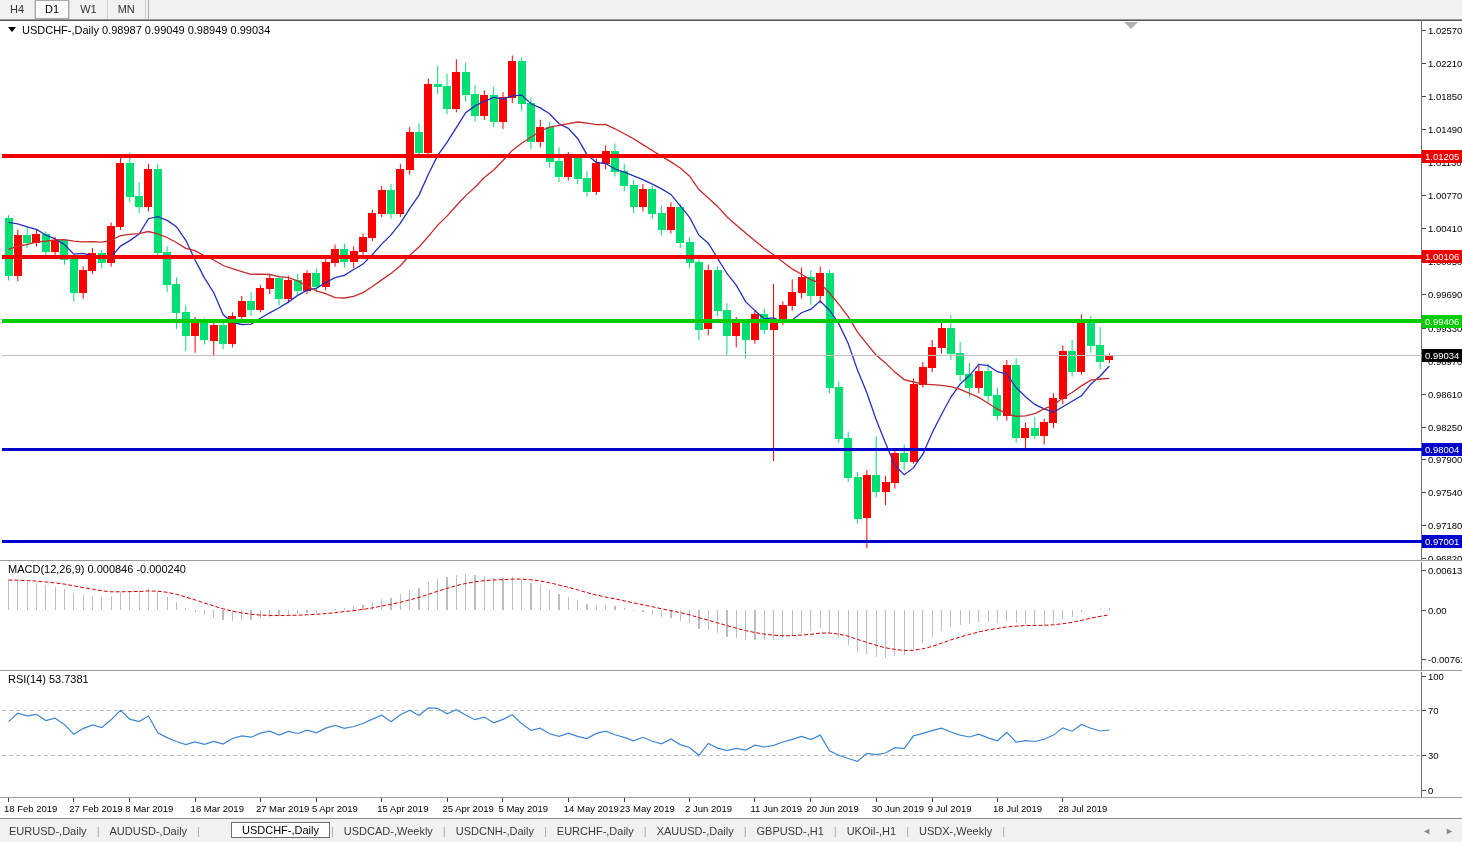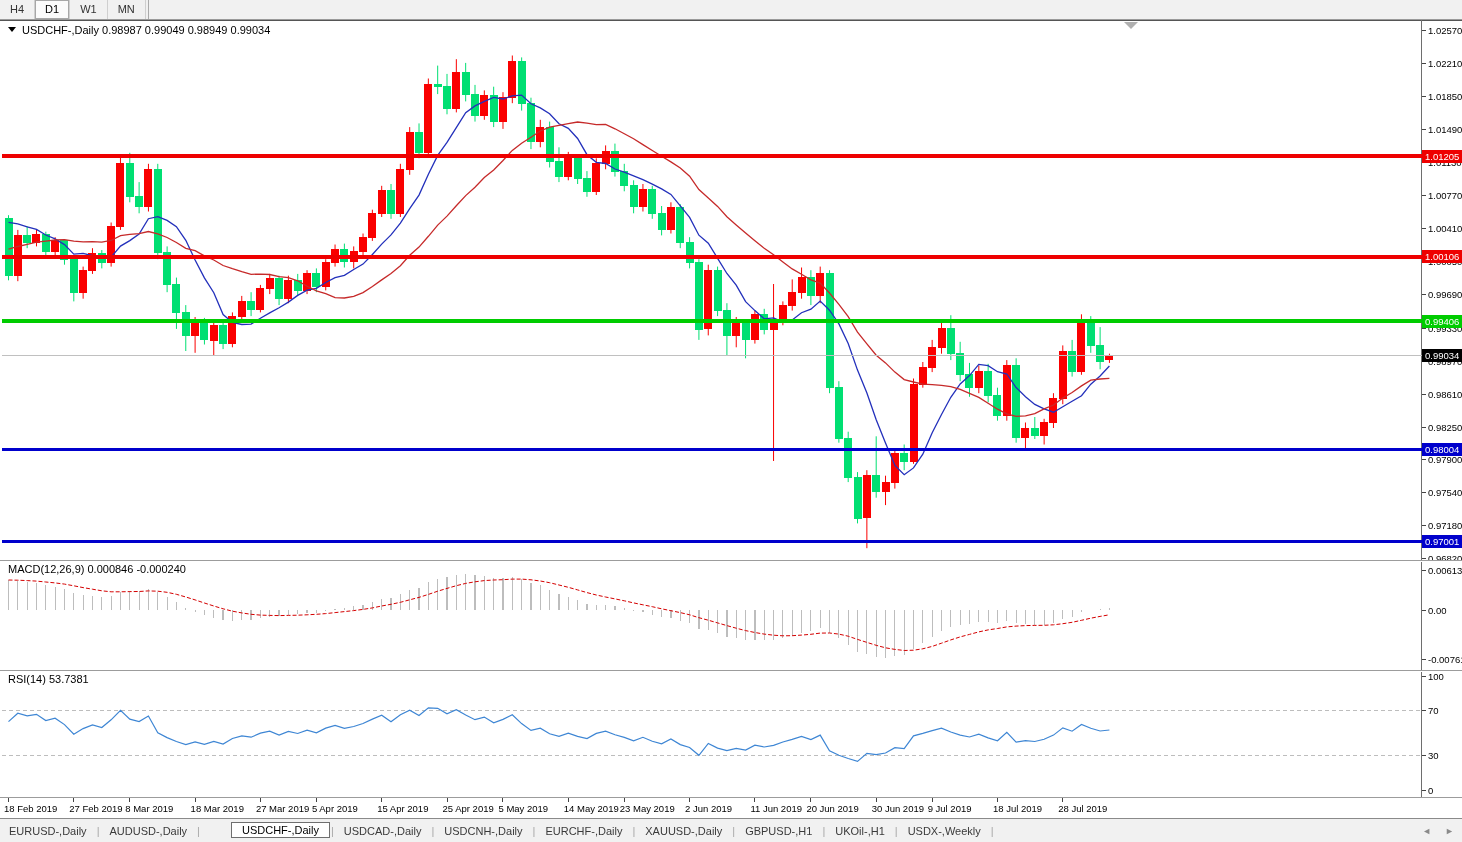--- a/index.html
+++ b/index.html
@@ -537,21 +537,21 @@
       </svg>
   </div>
 
   <div id="tab-bar">
       <div class="tab">EURUSD-,Daily</div>
       <span class="tab-sep">|</span>
       <div class="tab">AUDUSD-,Daily</div>
       <span class="tab-sep">|</span>
       <div class="tab active">USDCHF-,Daily</div>
       <span class="tab-sep">|</span>
-      <div class="tab">USDCAD-,Daily</div>
+      <div class="tab">USDCAD-,Weekly</div>
       <span class="tab-sep">|</span>
       <div class="tab">USDCNH-,Daily</div>
       <span class="tab-sep">|</span>
       <div class="tab">EURCHF-,Daily</div>
       <span class="tab-sep">|</span>
       <div class="tab">XAUUSD-,Daily</div>
       <span class="tab-sep">|</span>
       <div class="tab">GBPUSD-,H1</div>
       <span class="tab-sep">|</span>
       <div class="tab">UKOil-,H1</div>

